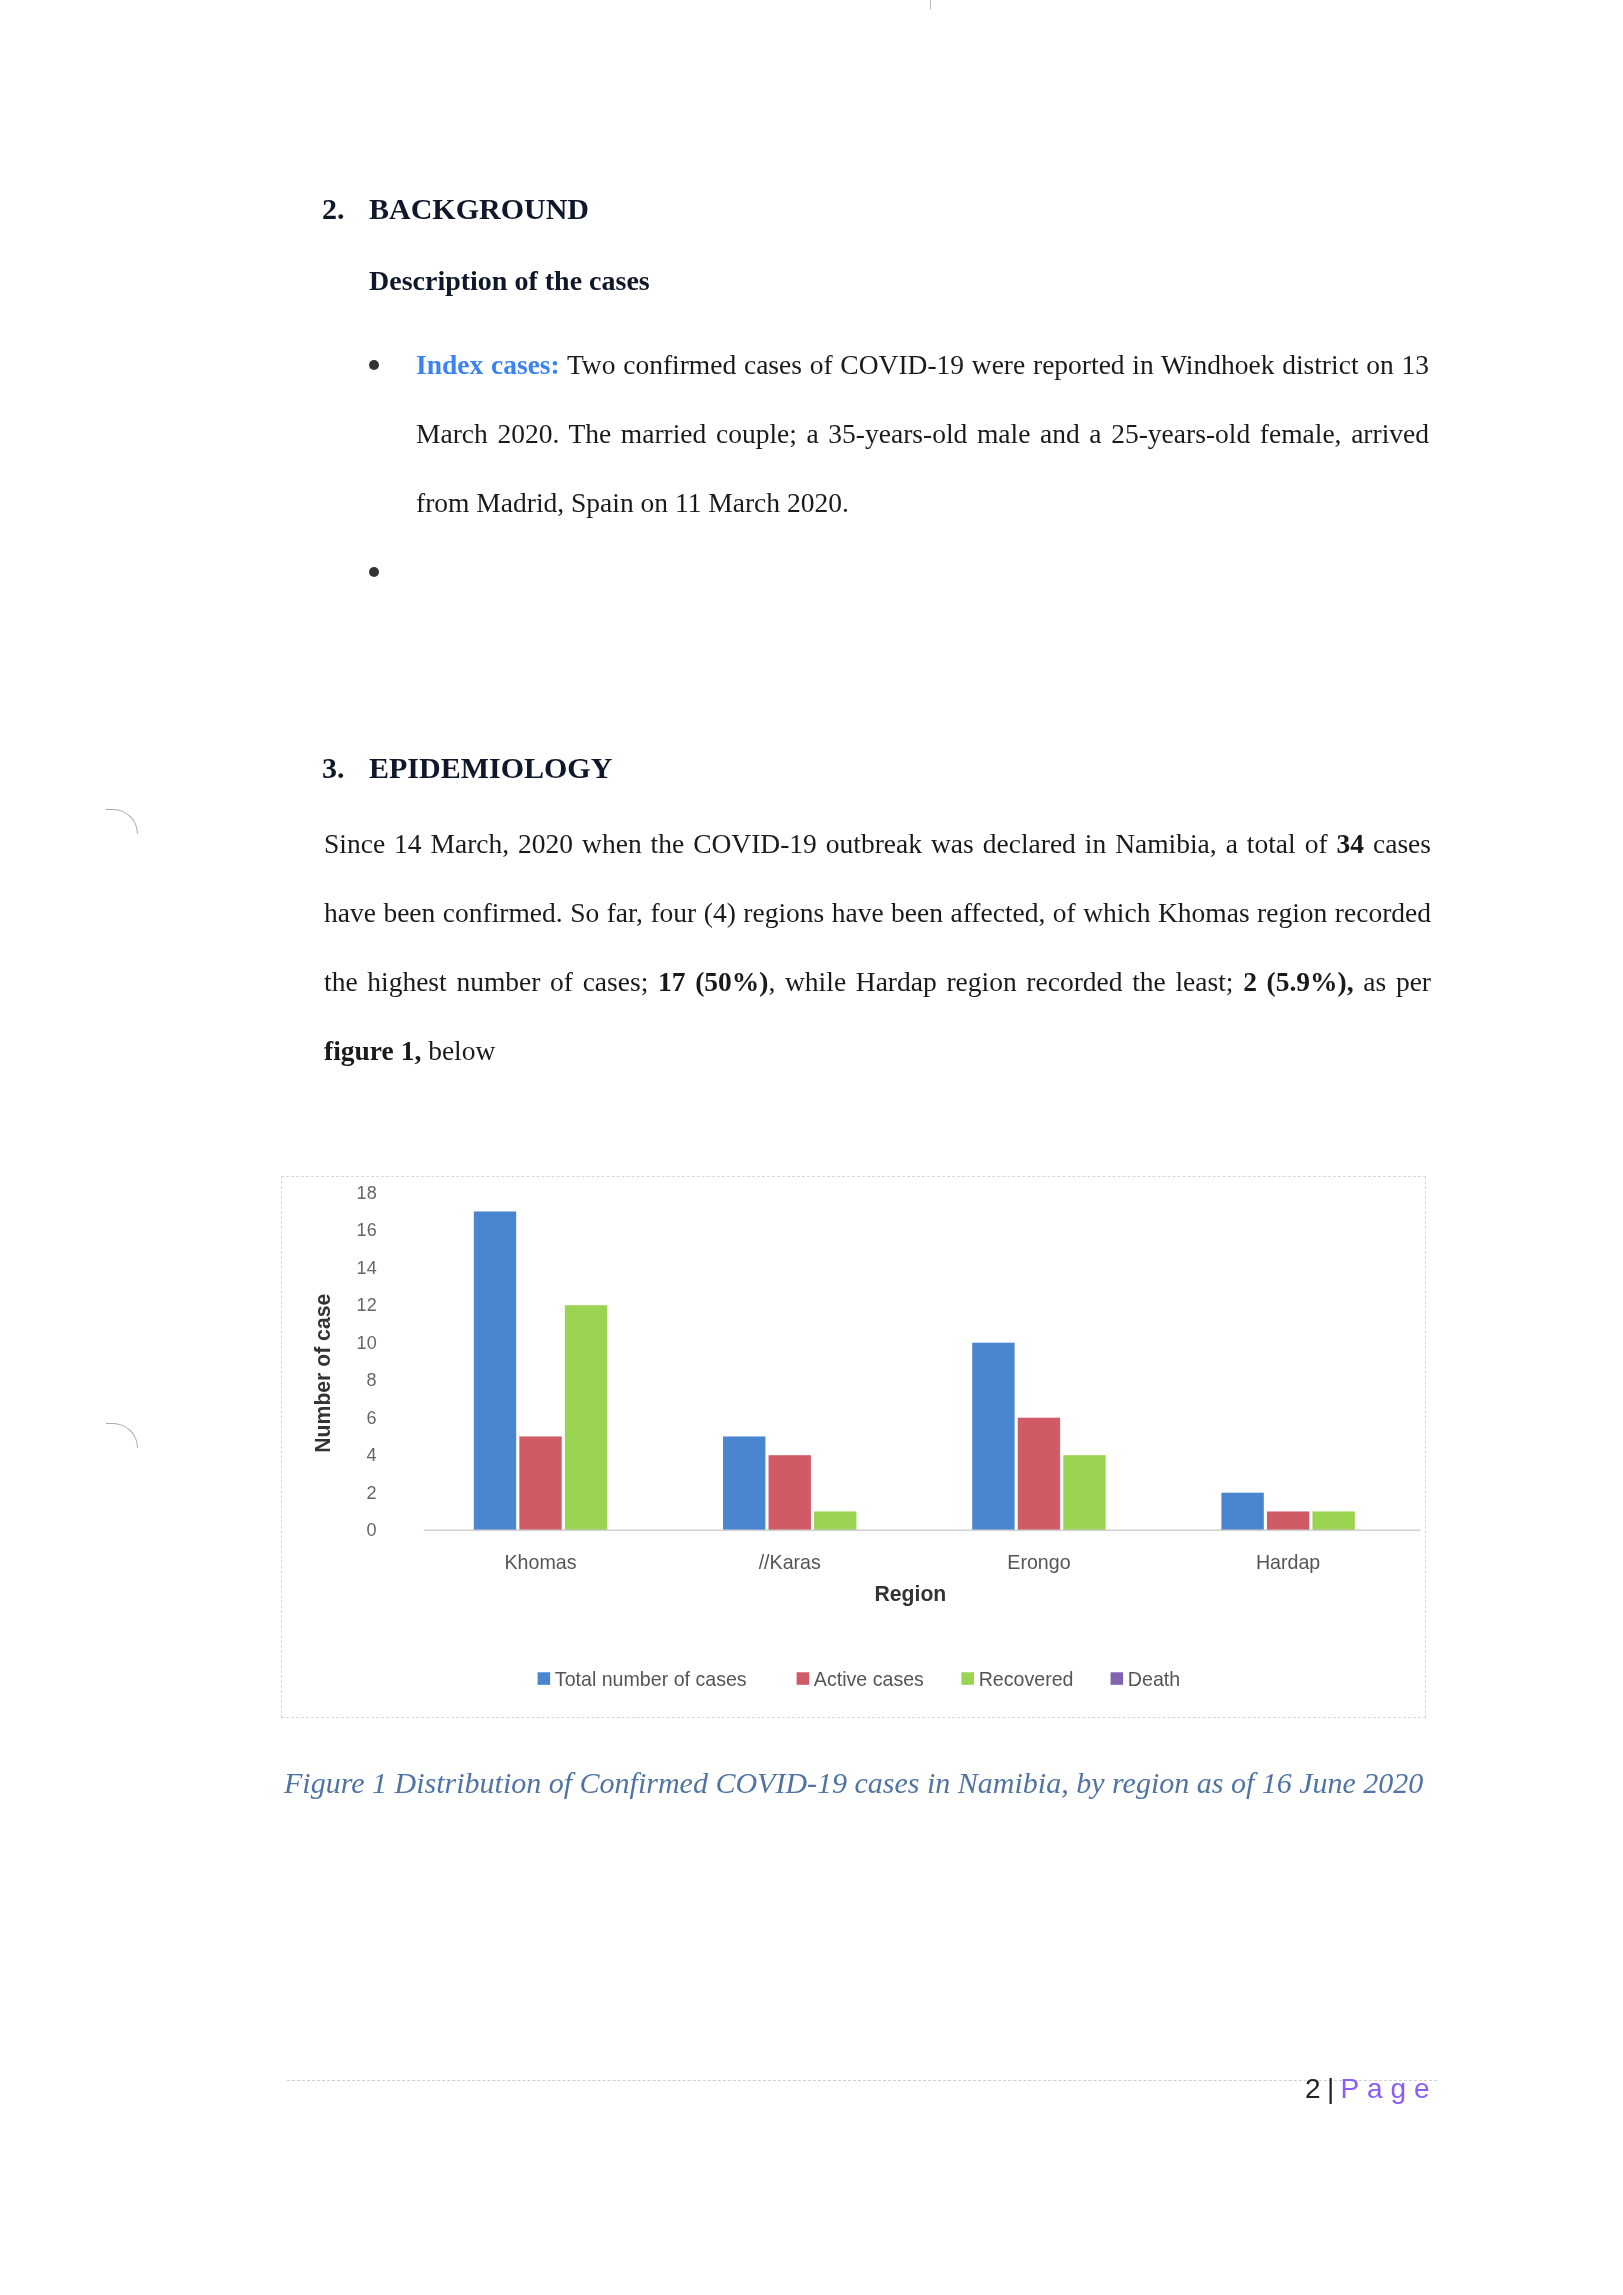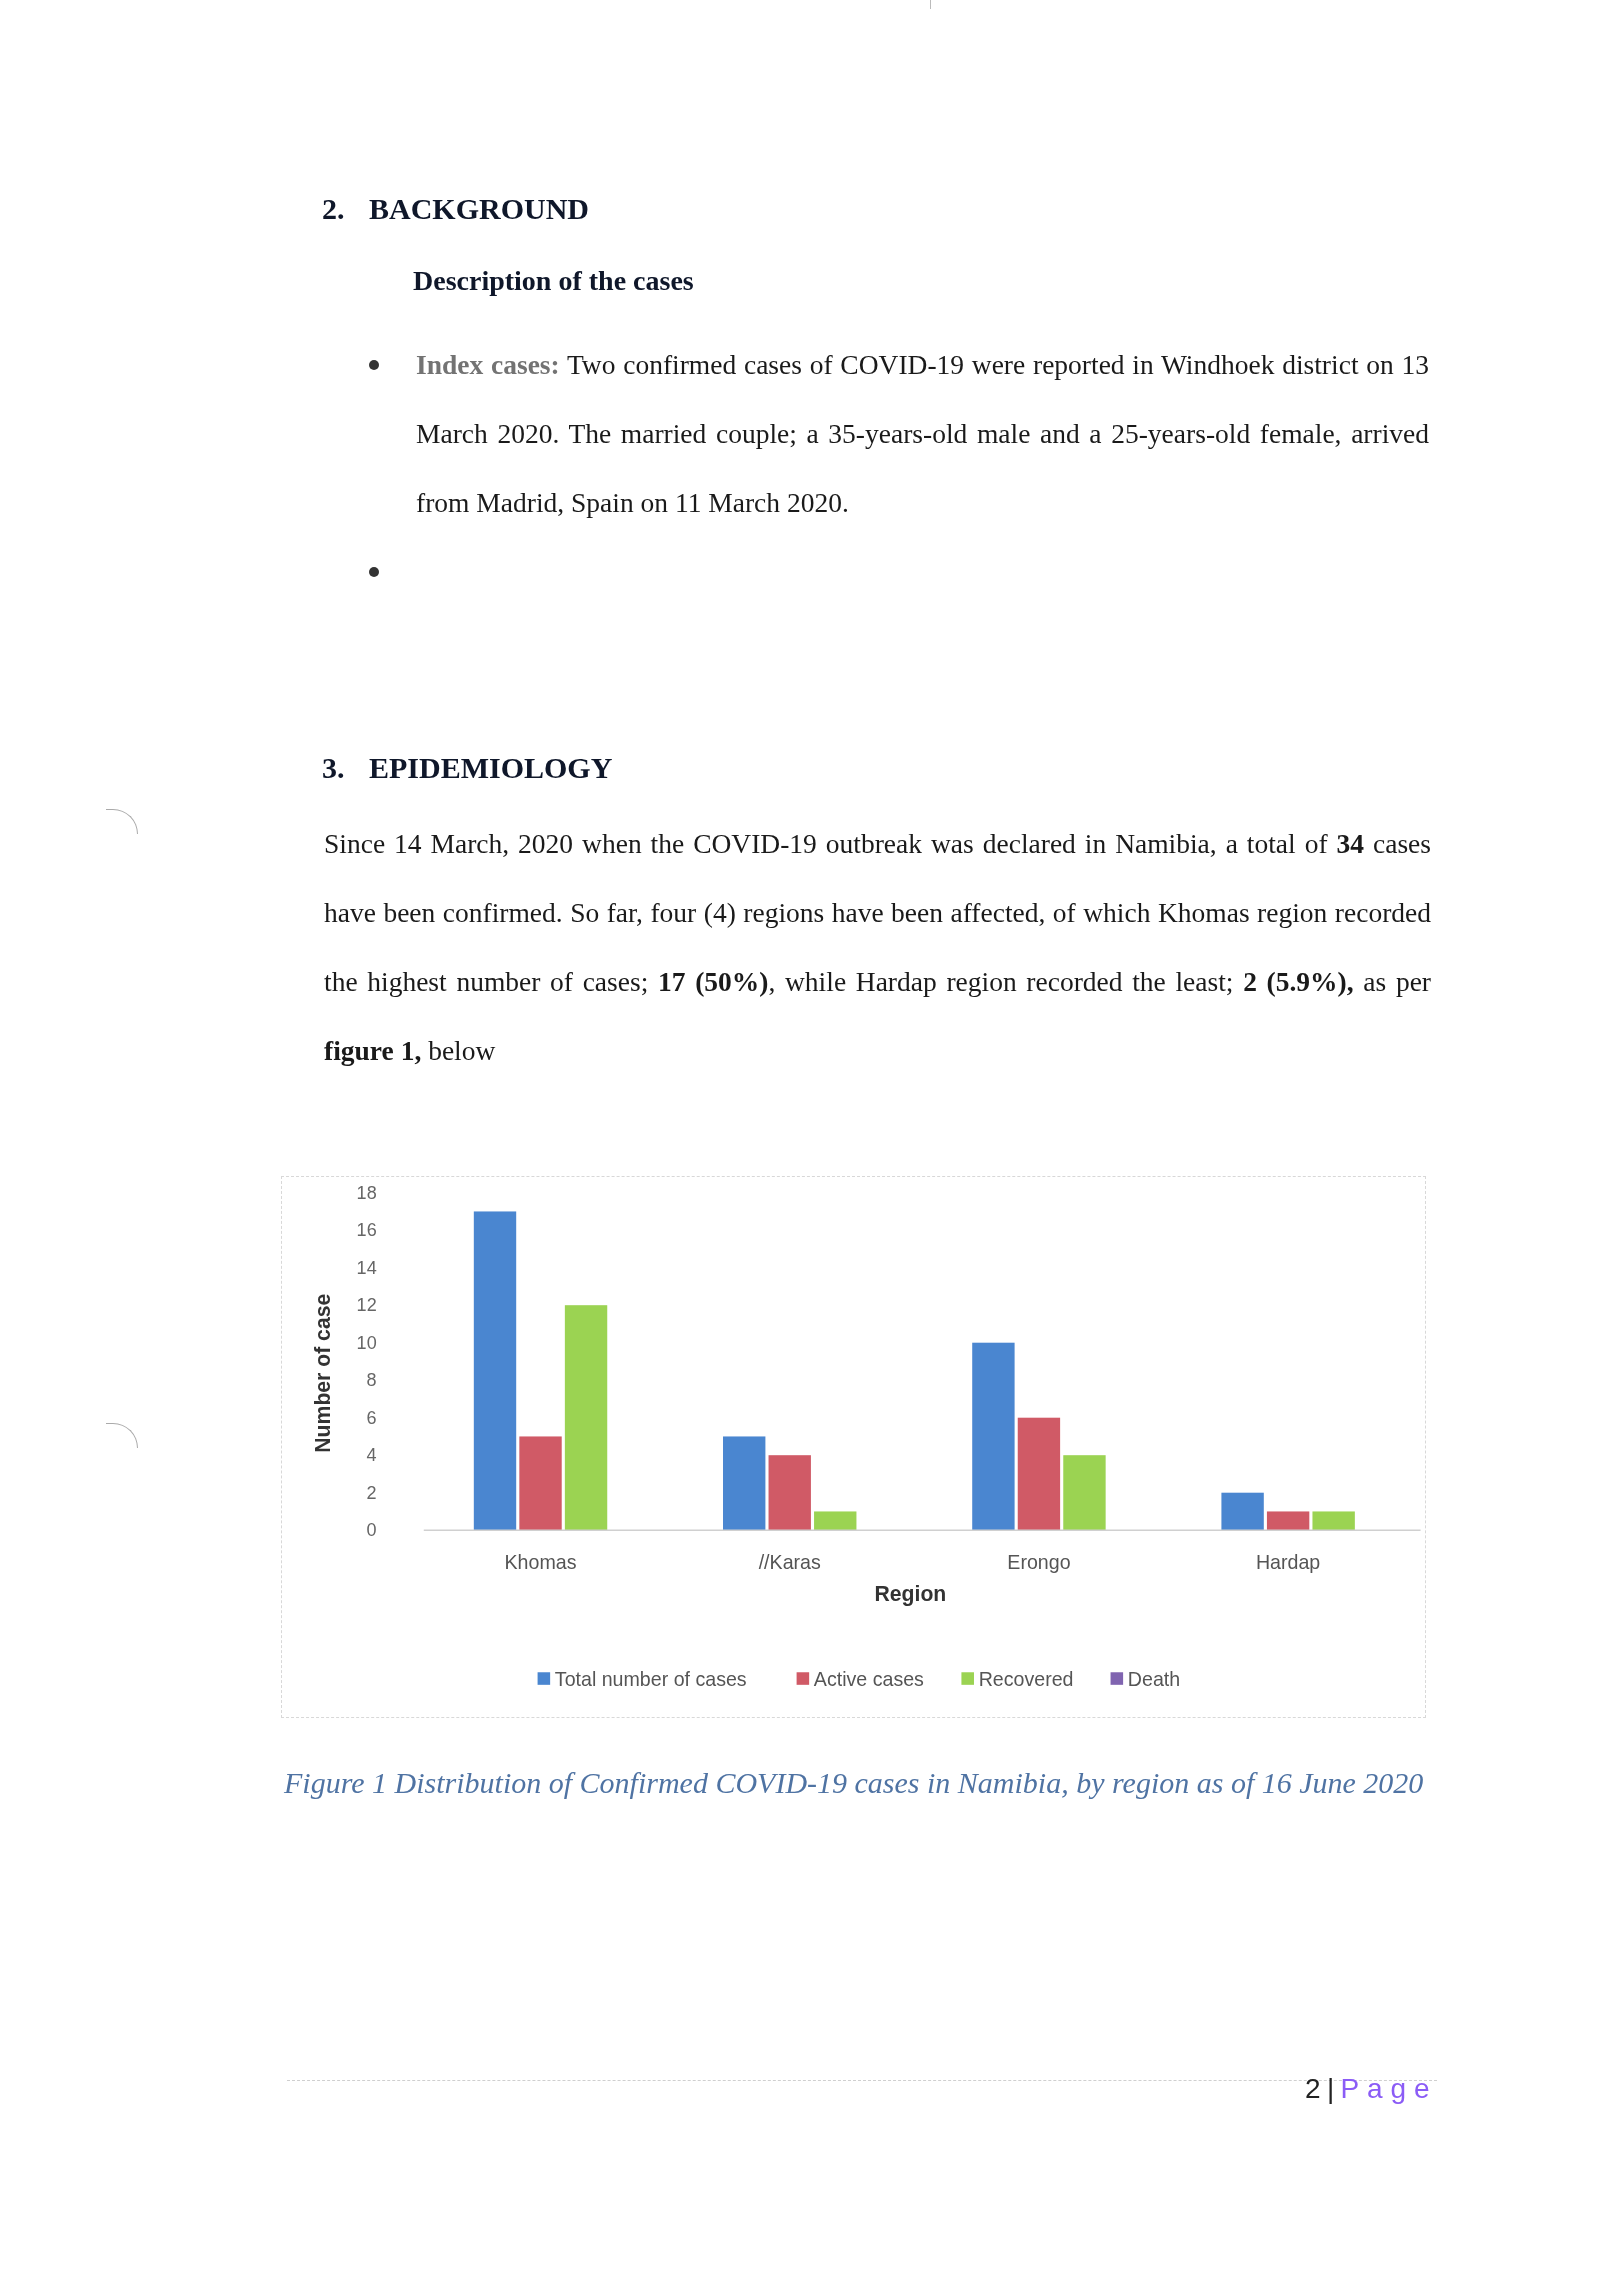--- a/index.html
+++ b/index.html
@@ -1,26 +1,26 @@
 <!DOCTYPE html>
 <html style="font-size:12.6px"><head>
 <meta charset="utf-8">
 <style>
   html, body { margin: 0; padding: 0; background: #ffffff; }
   body { width: 1623px; height: 2295px; position: relative; overflow: hidden; font-family: "Liberation Serif", serif; color: #1a1a1a; }
   .abs { position: absolute; }
   .heading { color: #0f172a; font-weight: bold; font-family: "Liberation Serif", serif; }
   .h2 { font-size: 30px; left: 322px; }
   .h2 .num { display: inline-block; width: 47px; }
-  .h3 { font-size: 28px; left: 369px; top: 265px; margin-left: 44px; }
+  .h3 { font-size: 28px; left: 369px; top: 265px; }
   .body-text { font-size: 27.5px; line-height: 69px; text-align: justify; text-align-last: left; }
   .bullet-list { left: 369px; top: 330px; width: 1060px; margin: 0; padding: 0; list-style: none; }
   .bullet-list li { position: relative; padding-left: 47px; font-size: 27.5px; line-height: 69px; text-align: justify; }
   .bullet-list li .dot { position: absolute; left: 0; top: 30px; width: 10.2px; height: 10.2px; border-radius: 50%; background: #333; }
-  .hl { color: #737373; font-weight: bold; }
+  .hl { color: #3b82f6; font-weight: bold; }
   .b { font-weight: bold; }
   .para { left: 324px; top: 809px; width: 1107px; }
   .chart-box { left: 281px; top: 1176px; width: 1143px; height: 540px; border: 0.8px dashed #d8d8d8; }
   .chart-svg text { font-family: "Liberation Sans", sans-serif; }
   .caption { left: 284px; top: 1755px; width: 1154px; font-size: 30px; line-height: 55px; color: #4f73a3; font-style: italic; font-weight: normal; }
   .footer-line { left: 287px; top: 2080px; width: 1150px; border-top: 0.8px dashed #cfcfcf; }
   .page-num { left: 1305px; top: 2073px; font-family: "Liberation Sans", sans-serif; font-size: 28px; color: #222; }
   .page-num .sep { margin: 0 6.3px; }
   .page-num .pg { color: #8b5cf6; letter-spacing: 7.9px; }
   .mark { position: absolute; border-color: #aaa; }

